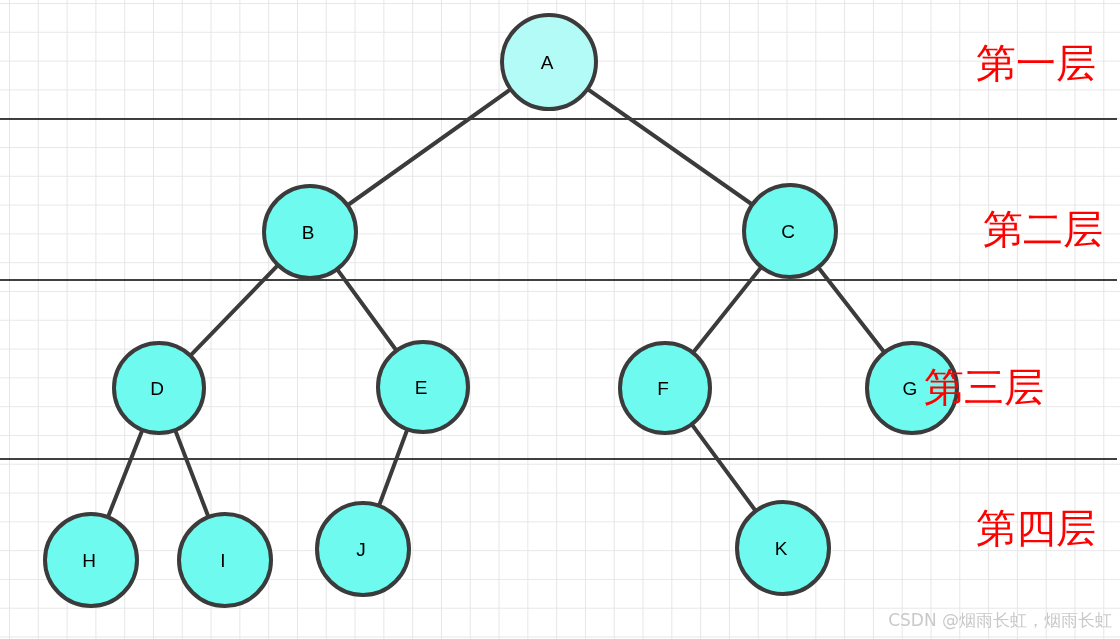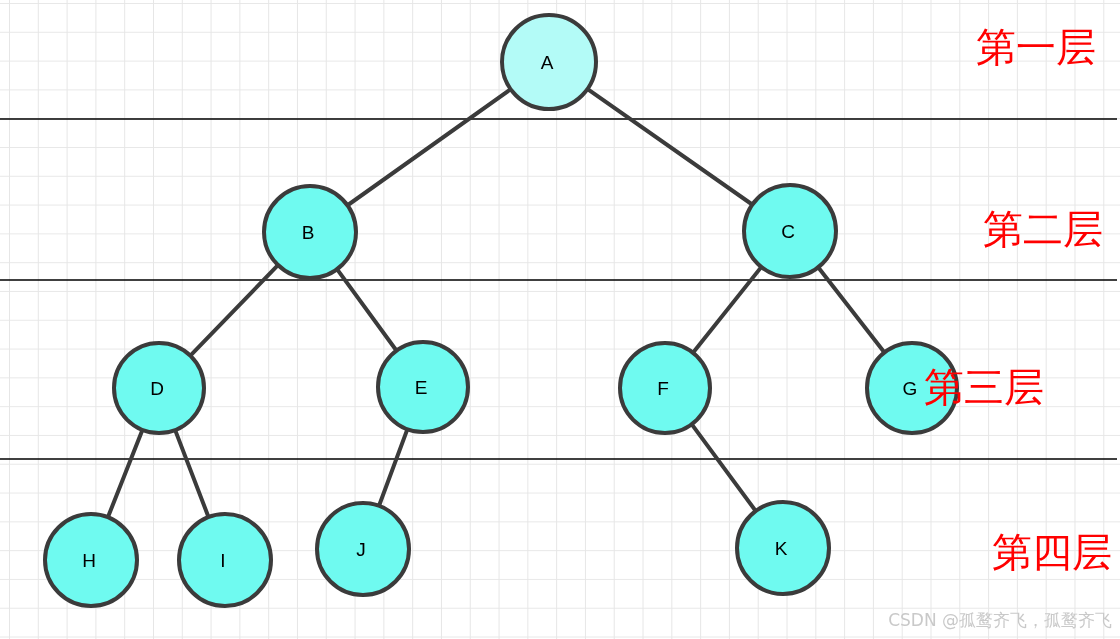--- a/index.html
+++ b/index.html
@@ -120,21 +120,21 @@
           <text x="361" y="556" text-anchor="middle" class="node-label">J</text>
         </g>
         <g>
           <circle cx="783" cy="548" r="46" fill="#6ffaf0" stroke="#3b3b3b" stroke-width="4"></circle>
           <text x="781" y="555" text-anchor="middle" class="node-label">K</text>
         </g>
       </g>
   </svg>
 
   <div id="label-layer">
-      <div class="layer-label" style="left: 976px; top: 27px; color: rgb(255, 0, 0);">第一层</div>
+      <div class="layer-label" style="left: 976px; top: 43px; color: rgb(255, 0, 0);">第一层</div>
       <div class="layer-label" style="left: 976px; top: 209px; color: rgb(255, 0, 0); margin-left: 7px;">第二层</div>
       <div class="layer-label" style="left: 924px; top: 367px; color: rgb(255, 0, 0);">第三层</div>
-      <div class="layer-label" style="left: 976px; top: 532px; color: rgb(255, 0, 0); margin-left: 16px;">第四层</div>
+      <div class="layer-label" style="left: 976px; top: 508px; color: rgb(255, 0, 0);">第四层</div>
     </div>
 
-  <div class="watermark">CSDN @孤鹜齐飞，孤鹜齐飞</div>
+  <div class="watermark">CSDN @烟雨长虹，烟雨长虹</div>
 
 </div>
 
 </body></html>

